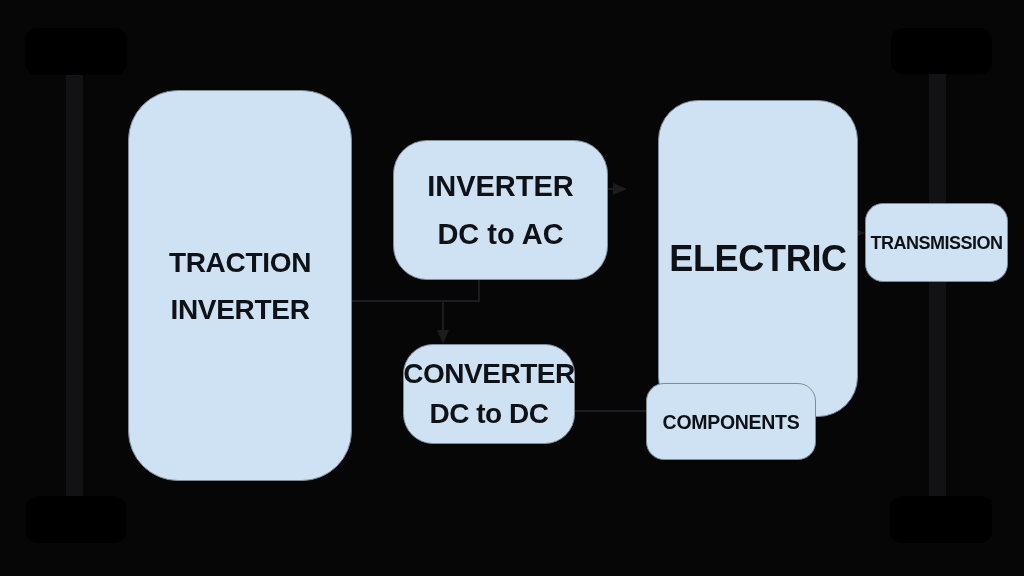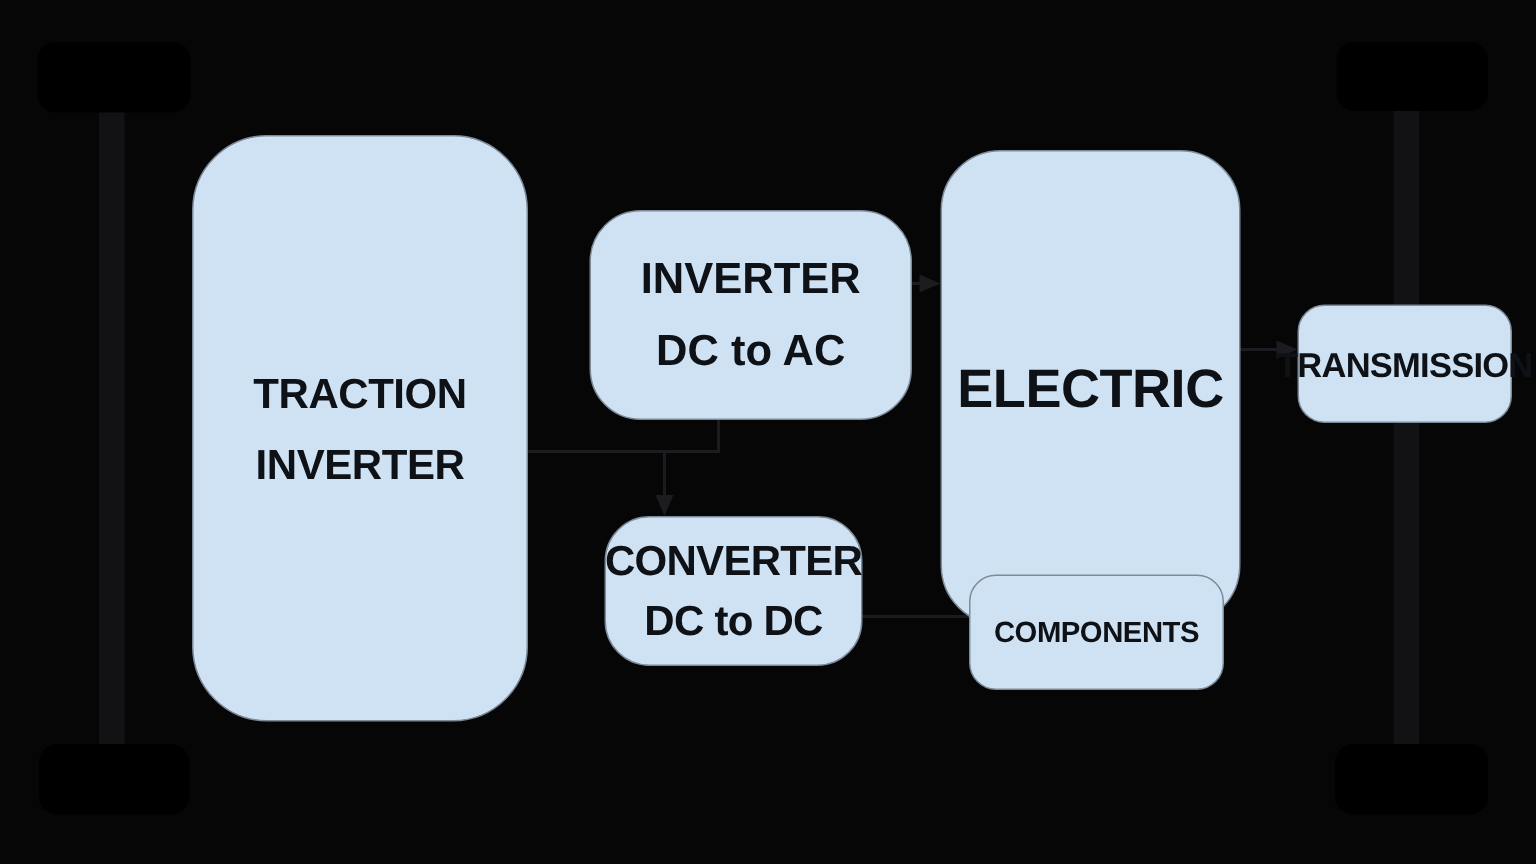--- a/index.html
+++ b/index.html
@@ -19,24 +19,24 @@
   .arrow.right{border-top:6px solid transparent;border-bottom:6px solid transparent;border-left:14px solid #1b1b20;}
   
   .node{
     position:absolute;background:#cfe2f3;border:1.5px solid #7d8a98;
     display:flex;flex-direction:column;align-items:center;justify-content:center;
     color:#0e1116;font-weight:bold;text-align:center;z-index:3;box-sizing:border-box;
   }
   .node span{display:block;white-space:nowrap;}
   .n-battery{left:128px;top:90px;width:224px;height:391px;border-radius:50px;font-size:28px;line-height:47px;letter-spacing:-0.3px;}
   .n-inverter{left:373px;top:140px;width:215px;height:140px;border-radius:34px;font-size:29px;line-height:48px;margin-left:20px;}
-  .n-motor{left:627px;top:100px;width:200px;height:317px;border-radius:40px;font-size:36px;line-height:44px;letter-spacing:-0.3px;}
+  .n-motor{left:658px;top:100px;width:200px;height:317px;border-radius:40px;font-size:36px;line-height:44px;letter-spacing:-0.3px;}
   .n-converter{left:403px;top:344px;width:172px;height:100px;border-radius:30px;font-size:28px;line-height:40px;letter-spacing:-0.5px;}
   .n-ec{left:646px;top:383px;width:170px;height:77px;border-radius:18px;font-size:19.5px;line-height:22px;letter-spacing:-0.3px;}
-  .n-transmission{left:865px;top:203px;width:143px;height:79px;border-radius:18px;font-size:23px;line-height:22px;letter-spacing:-0.5px;}
+  .n-transmission{left:865px;top:203px;width:143px;height:79px;border-radius:18px;font-size:18px;line-height:22px;letter-spacing:-0.5px;}
 </style>
 </head>
 <body>
 
 <div id="canvas">
 
   <div class="axle" style="left:66px;top:50px;width:17px;height:470px;"></div>
   <div class="axle" style="left:929px;top:50px;width:17px;height:470px;"></div>
   <div class="wheel" style="left:25px;top:28px;width:102px;height:47px;"></div>
   <div class="wheel" style="left:891px;top:28px;width:101px;height:46px;"></div>

